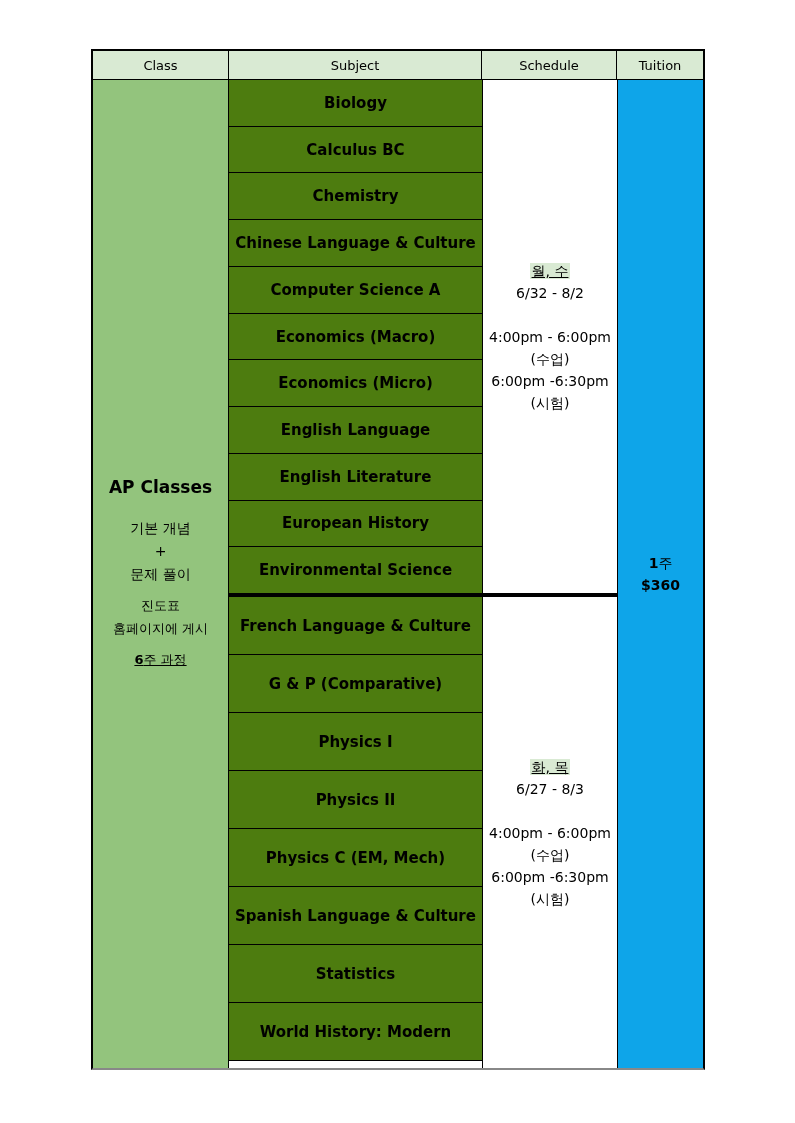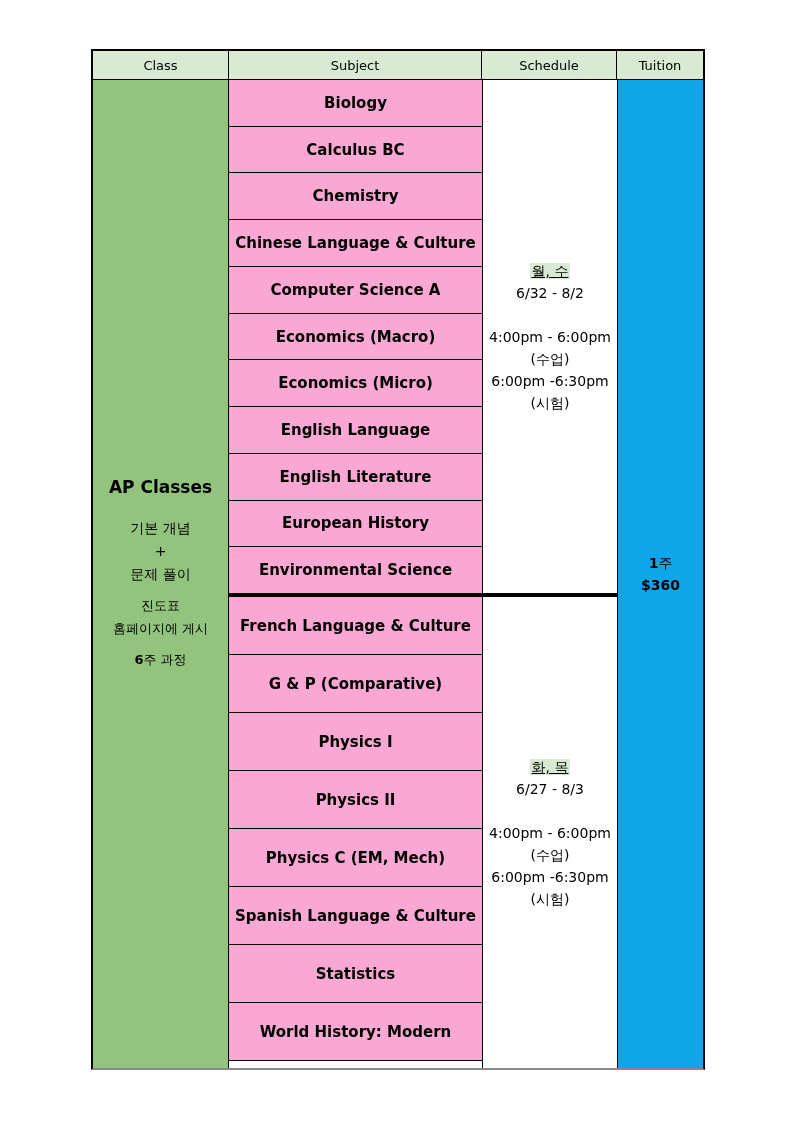--- a/index.html
+++ b/index.html
@@ -44,35 +44,35 @@
     background: #93c47d;
     border-right: 1px solid #000000;
     display: flex; flex-direction: column;
     align-items: center; justify-content: center;
     text-align: center;
   }
   .class-title { font-size: 17px; font-weight: bold; margin-bottom: 20px; }
   .class-line { font-size: 14px; line-height: 23px; }
   .note-line  { font-size: 13px; line-height: 23px; }
   .sp8  { height: 8px; }
-  .course-line { font-size: 13px; line-height: 23px; }
+  .course-line { font-size: 13px; line-height: 23px; text-decoration: underline; }
   .course-line b { font-size: 13px; }
   
   .subject-group1 {
     grid-column: 2; grid-row: 1;
     display: flex; flex-direction: column;
     border-bottom: 4px solid #000000;
   }
   .subject-group2 {
     grid-column: 2; grid-row: 2;
     display: flex; flex-direction: column;
   }
   .subject-row {
     flex: 1;
-    background: #f9a8d4;
+    background: #4d7c0f;
     border-bottom: 1px solid #000000;
     display: flex; align-items: center; justify-content: center;
     font-size: 15px; font-weight: bold;
     text-align: center;
   }
   .subject-group1 .subject-row:last-child { border-bottom: none; }
   .subject-group2::after { content: ""; flex: 0 0 7px; background: #ffffff; }
   
   .sched-cell {
     background: #ffffff;

